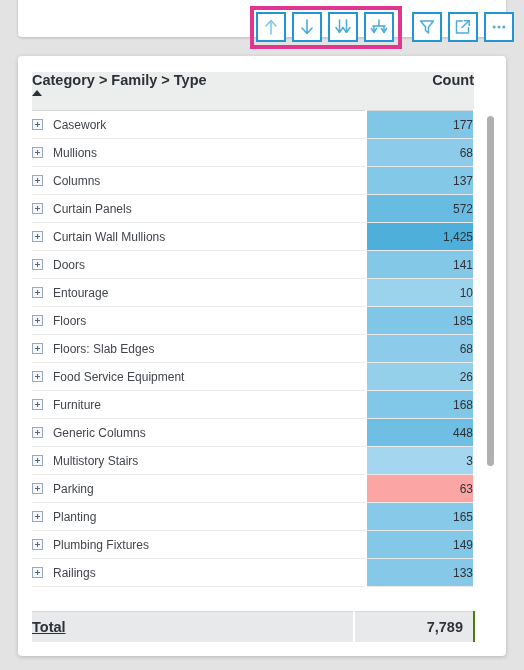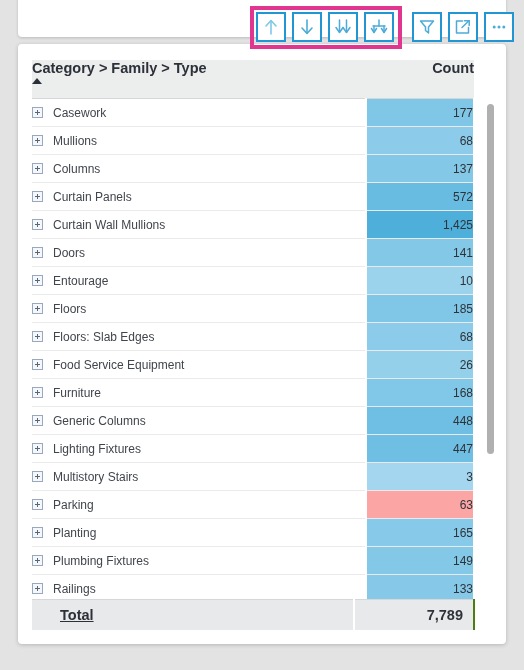--- a/index.html
+++ b/index.html
@@ -24,21 +24,21 @@
     height: 77px;
     background: #ffffff;
     border-radius: 4px;
     box-shadow: 0 1px 3px rgba(0,0,0,0.18);
   }
 
   
   #main-card {
     position: absolute;
     left: 18px;
-    top: 44px;
+    top: 56px;
     width: 488px;
     height: 600px;
     background: #ffffff;
     border-radius: 4px;
     box-shadow: 0 1px 4px rgba(0,0,0,0.20);
     overflow: hidden;
   }
 
   
   #toolbar {
@@ -168,21 +168,21 @@
   .rowlabel { vertical-align: middle; }
 
   tfoot td {
     height: 30px;
     background: #e8e9ea;
     font-weight: bold;
     color: #2c3038;
     font-size: 14.5px;
     border-top: 1px solid #d5d7d9;
   }
-  tfoot td.name { padding-left: 28px; background: #e8e9ea; text-decoration: underline; }
+  tfoot td.name { background: #e8e9ea; text-decoration: underline; }
   tfoot td.count {
     text-align: right;
     padding-right: 10px;
     background: #e8e9ea;
     border-left: 2px solid #ffffff;
     border-right: 2px solid #4d7c0f;
   }
 
   
   #scroll-track {
@@ -277,24 +277,20 @@
             </tr>
             <tr>
               <td class="name"><span class="expander"></span><span class="rowlabel">Furniture</span></td>
               <td class="count" style="background: rgb(129, 199, 231);">168</td>
             </tr>
             <tr>
               <td class="name"><span class="expander"></span><span class="rowlabel">Generic Columns</span></td>
               <td class="count" style="background: rgb(111, 190, 227);">448</td>
             </tr>
             <tr>
-              <td class="name"><span class="expander"></span><span class="rowlabel">Lighting Fixtures</span></td>
-              <td class="count" style="background: rgb(111, 190, 227);">447</td>
-            </tr>
-            <tr>
               <td class="name"><span class="expander"></span><span class="rowlabel">Multistory Stairs</span></td>
               <td class="count" style="background: rgb(164, 215, 239);">3</td>
             </tr>
             <tr>
               <td class="name"><span class="expander"></span><span class="rowlabel">Parking</span></td>
               <td class="count" style="background: #fca5a5;">63</td>
             </tr>
             <tr>
               <td class="name"><span class="expander"></span><span class="rowlabel">Planting</span></td>
               <td class="count" style="background: rgb(134, 201, 232);">165</td>

